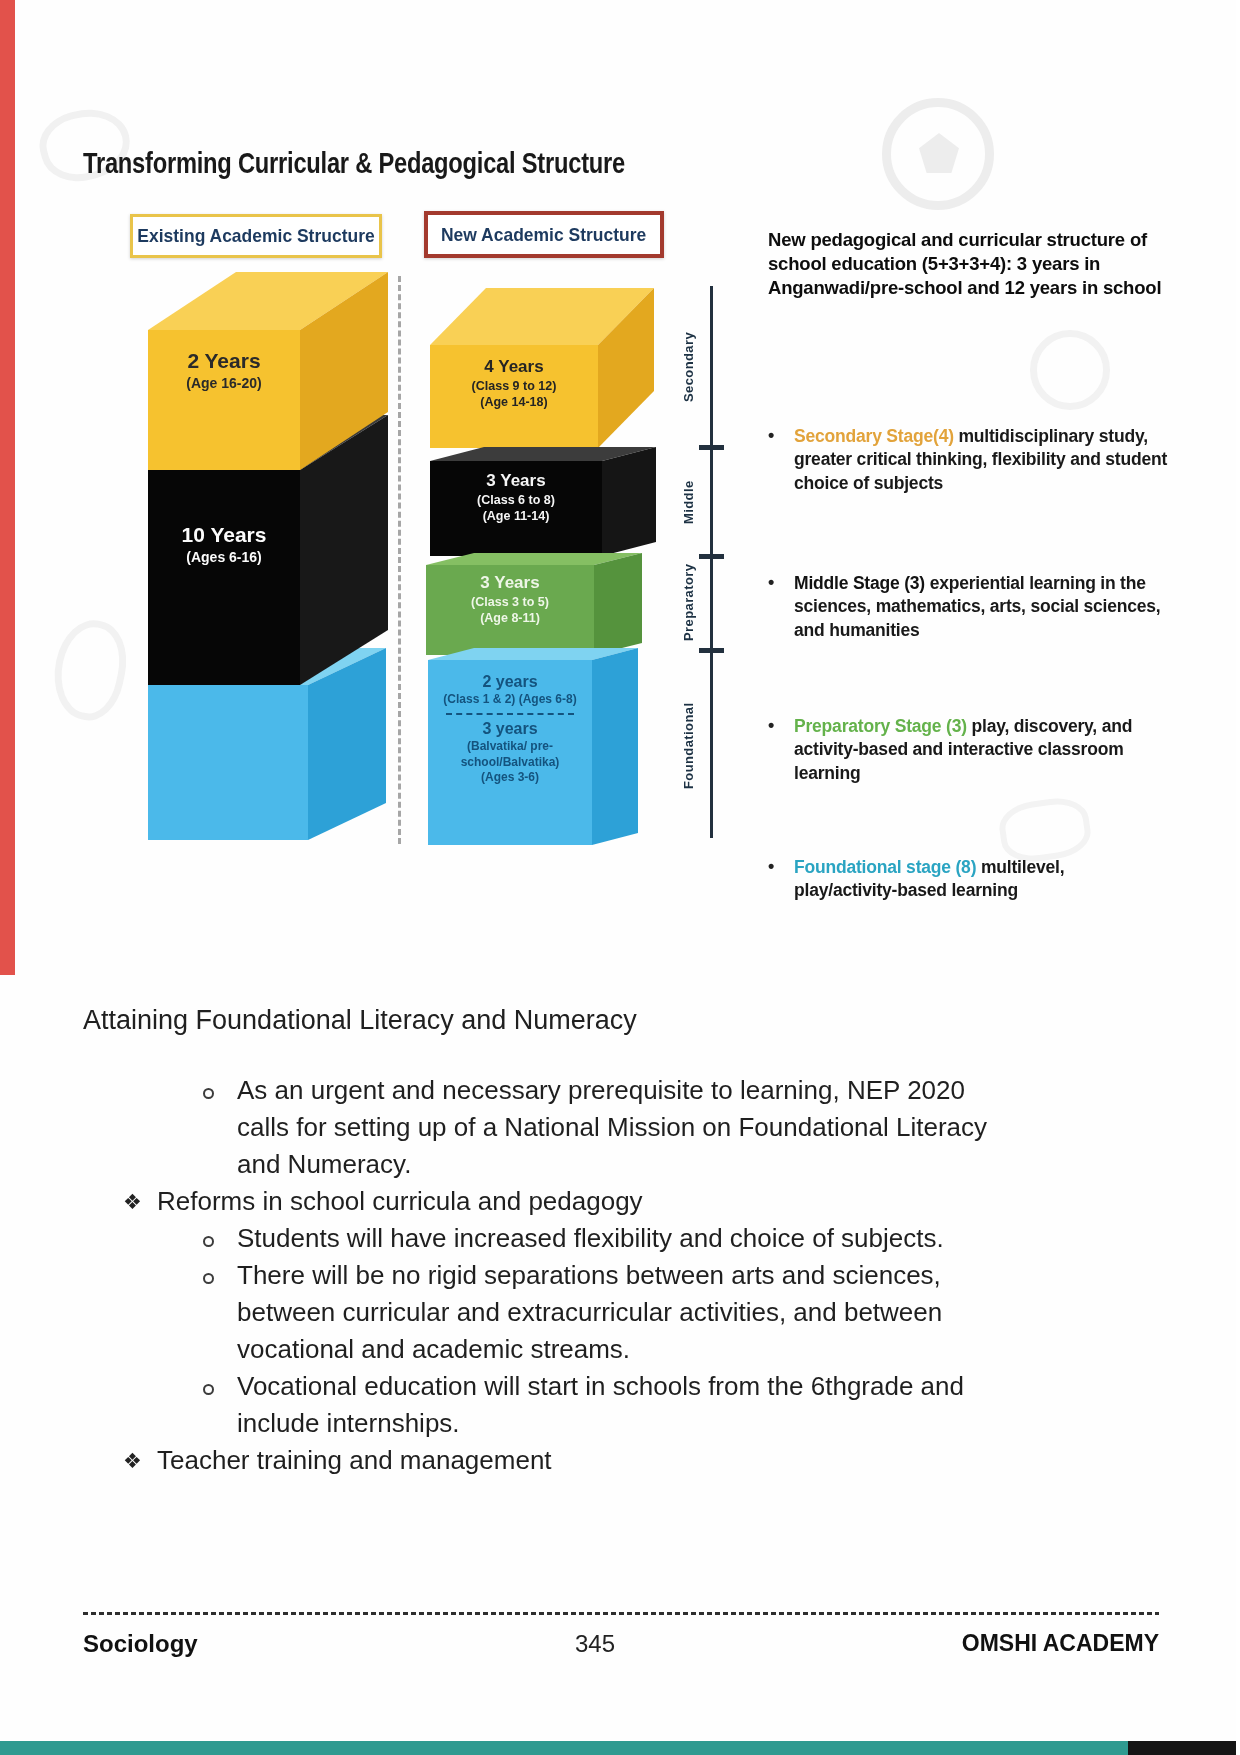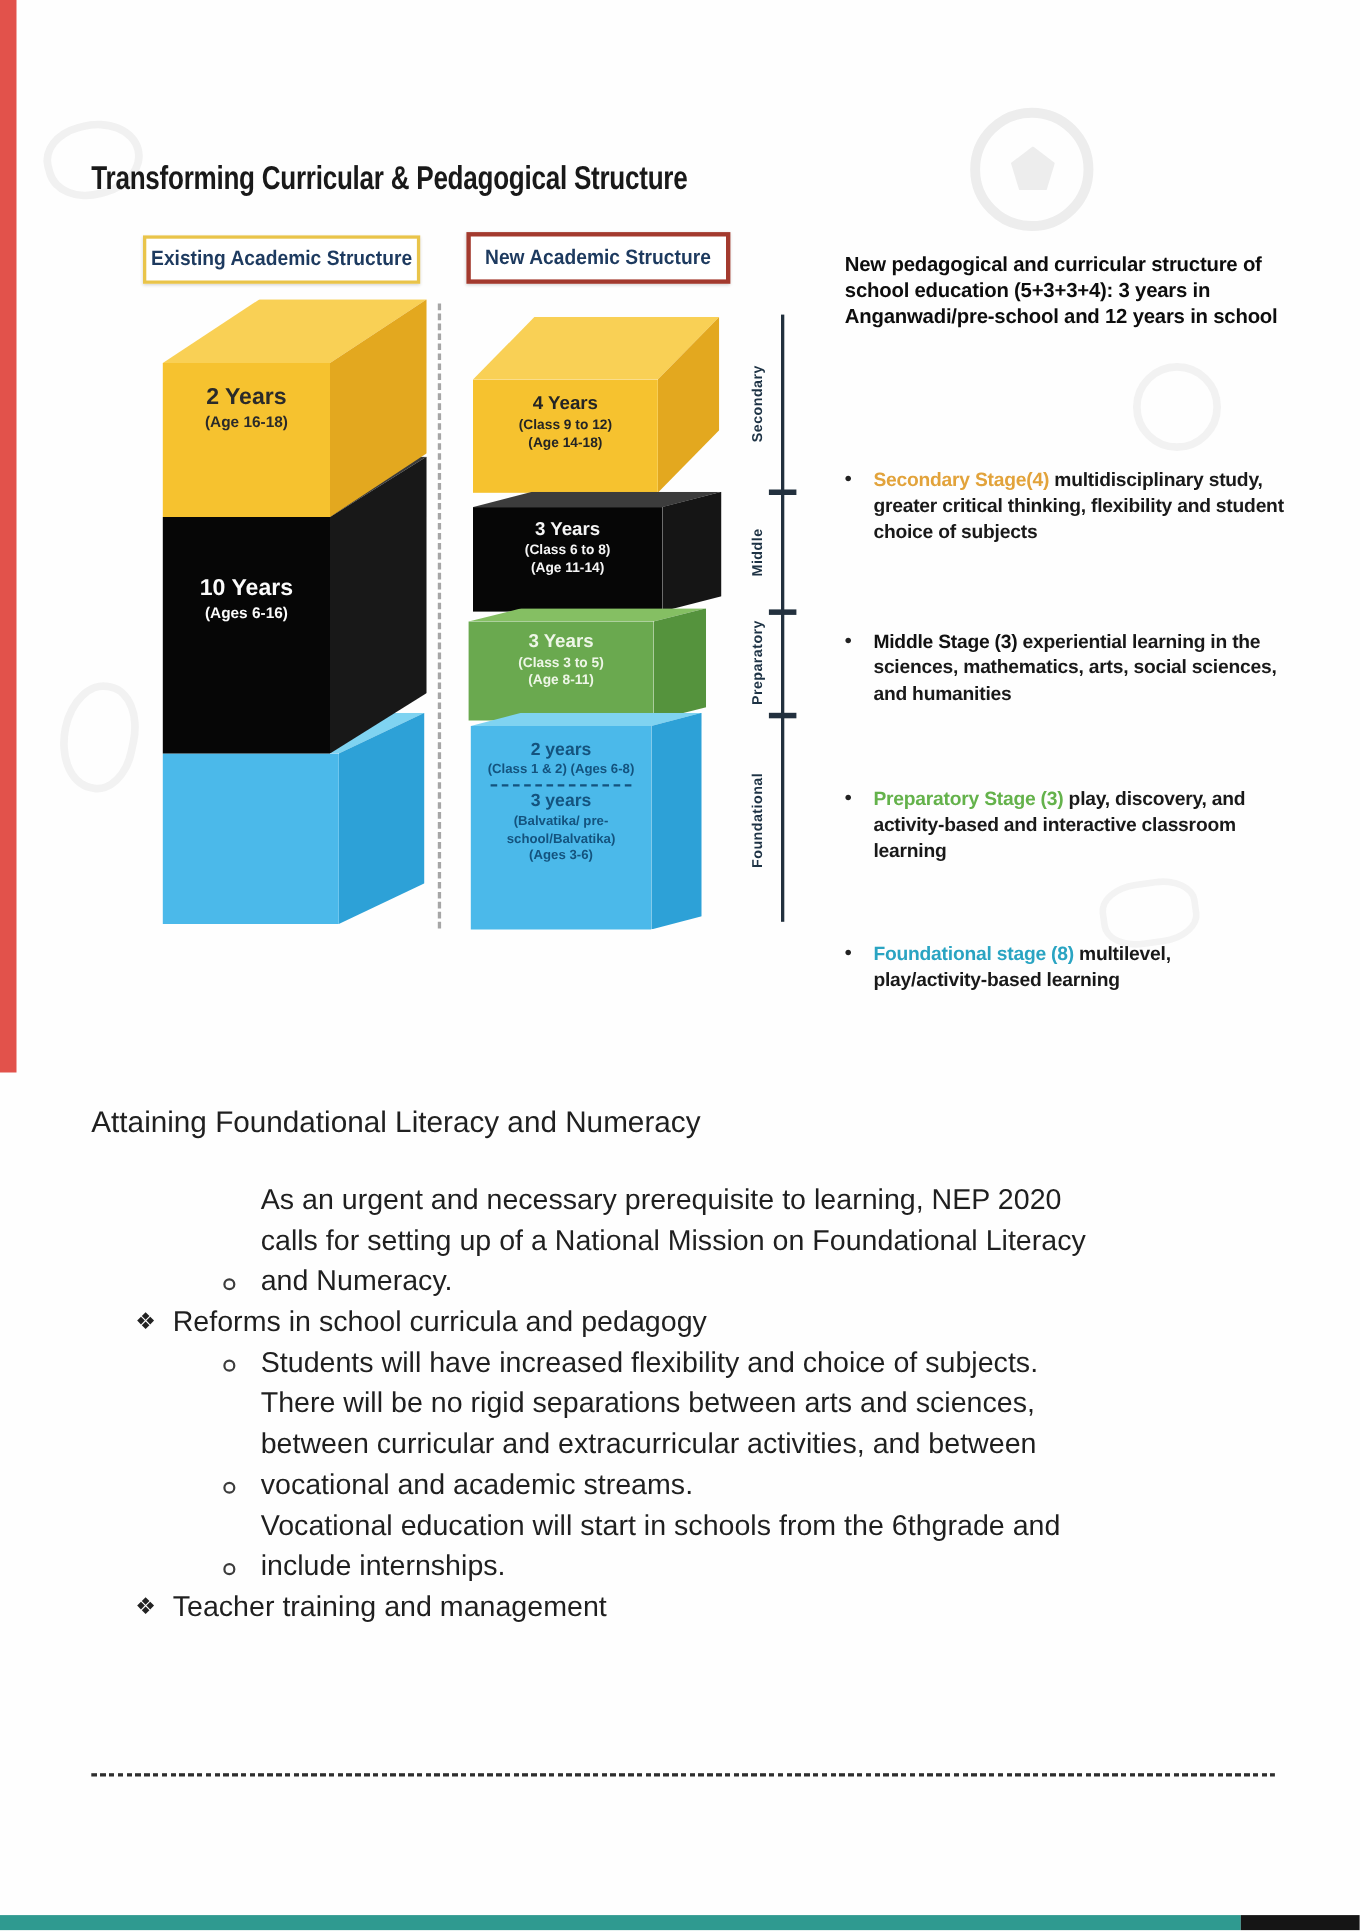--- a/index.html
+++ b/index.html
@@ -105,21 +105,21 @@
   .rc-intro { font-size:18.5px; font-weight:700; color:#0d0d0d; line-height:1.3; letter-spacing:-0.2px; }
   .rc-bullet { position:absolute; display:flex; width:400px; }
   .rc-b1 { top:197px; } .rc-b2 { top:344px; } .rc-b3 { top:487px; } .rc-b4 { top:628px; }
   .rc-dot { width:26px; font-size:18px; color:#222; font-weight:700; flex:0 0 26px; }
   .rc-text { font-size:17.5px; font-weight:600; color:#191919; line-height:1.33; letter-spacing:-0.2px; }
   .rc-lead { font-weight:700; }
 
   
   .body-heading { position:absolute; left:83px; top:1005px; font-size:27px; color:#202020; }
   .body-list { position:absolute; left:83px; top:1072px; width:1030px; font-size:26px; color:#1f1f1f; line-height:37px; }
-  .bl-item { display:flex; align-items:flex-end; }
+  .bl-item { display:flex; align-items:flex-start; }
   .bl-item.lvl1 { padding-left:40px; }
   .bl-item.lvl2 { padding-left:120px; }
   .mk { flex:0 0 34px; }
   .mk-ring { display:inline-block; width:11px; height:11px; border:2px solid #3c3c3c; border-radius:50%; margin-top:12px; }
   .mk-diamond { font-size:21px; color:#222; line-height:37px; }
   .bl-text { }
   .w760 { max-width:760px; } .w800 { max-width:800px; } .w770 { max-width:770px; }
 
   
   .foot-rule { position:absolute; left:83px; top:1612px; width:1076px; height:3px;
@@ -165,21 +165,21 @@
     <div class="blk-label exb-label">
       <span class="y1 l1">10 Years</span>
       <span class="y2 l2">(Ages 6-16)</span>
     </div>
 
     <div class="face exy-top"></div>
     <div class="face exy-side"></div>
     <div class="face exy-front" style="background-color: rgb(246, 194, 47);"></div>
     <div class="blk-label exy-label">
       <span class="y1 l1">2 Years</span>
-      <span class="y2 l2">(Age 16-18)</span>
+      <span class="y2 l2">(Age 16-20)</span>
     </div>
   </div>
 
   <div class="dash-sep"></div>
 
   <div>
 
     <div class="face nwy-top"></div>
     <div class="face nwy-side"></div>
     <div class="face nwy-front" style="background-color: rgb(246, 194, 47);"></div>
@@ -285,14 +285,19 @@
       <span class="mk"><span class="mk-ring"></span></span>
       <span class="bl-text w770">Vocational education will start in schools from the 6thgrade and include internships.</span>
     </div>
     <div class="bl-item lvl1">
       <span class="mk mk-diamond">❖</span>
       <span class="bl-text">Teacher training and management</span>
     </div>
   </div>
 
   <div class="foot-rule"></div>
+  <div class="foot-row">
+    <span class="foot-left">Sociology</span>
+    <span class="foot-center">345</span>
+    <span class="foot-right">OMSHI ACADEMY</span>
+  </div>
 
 </div>
 
 </body></html>

